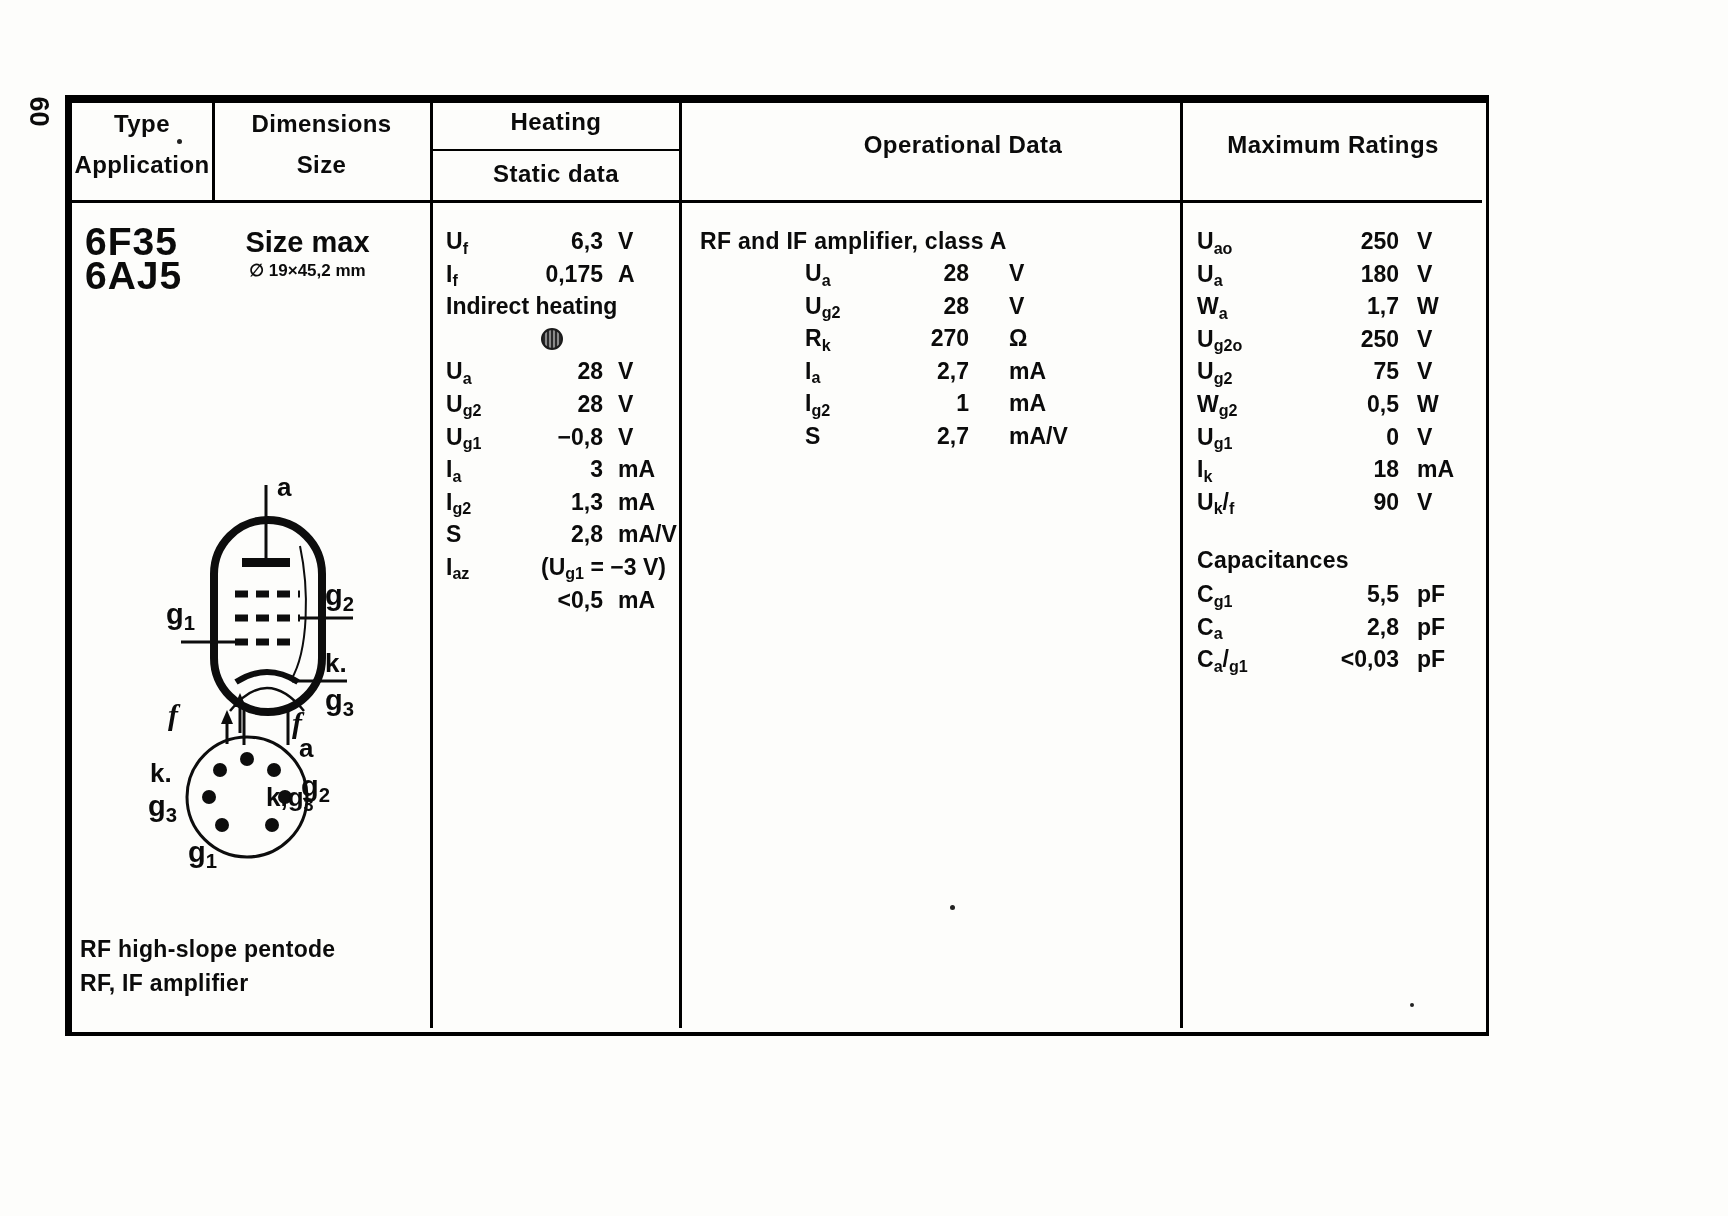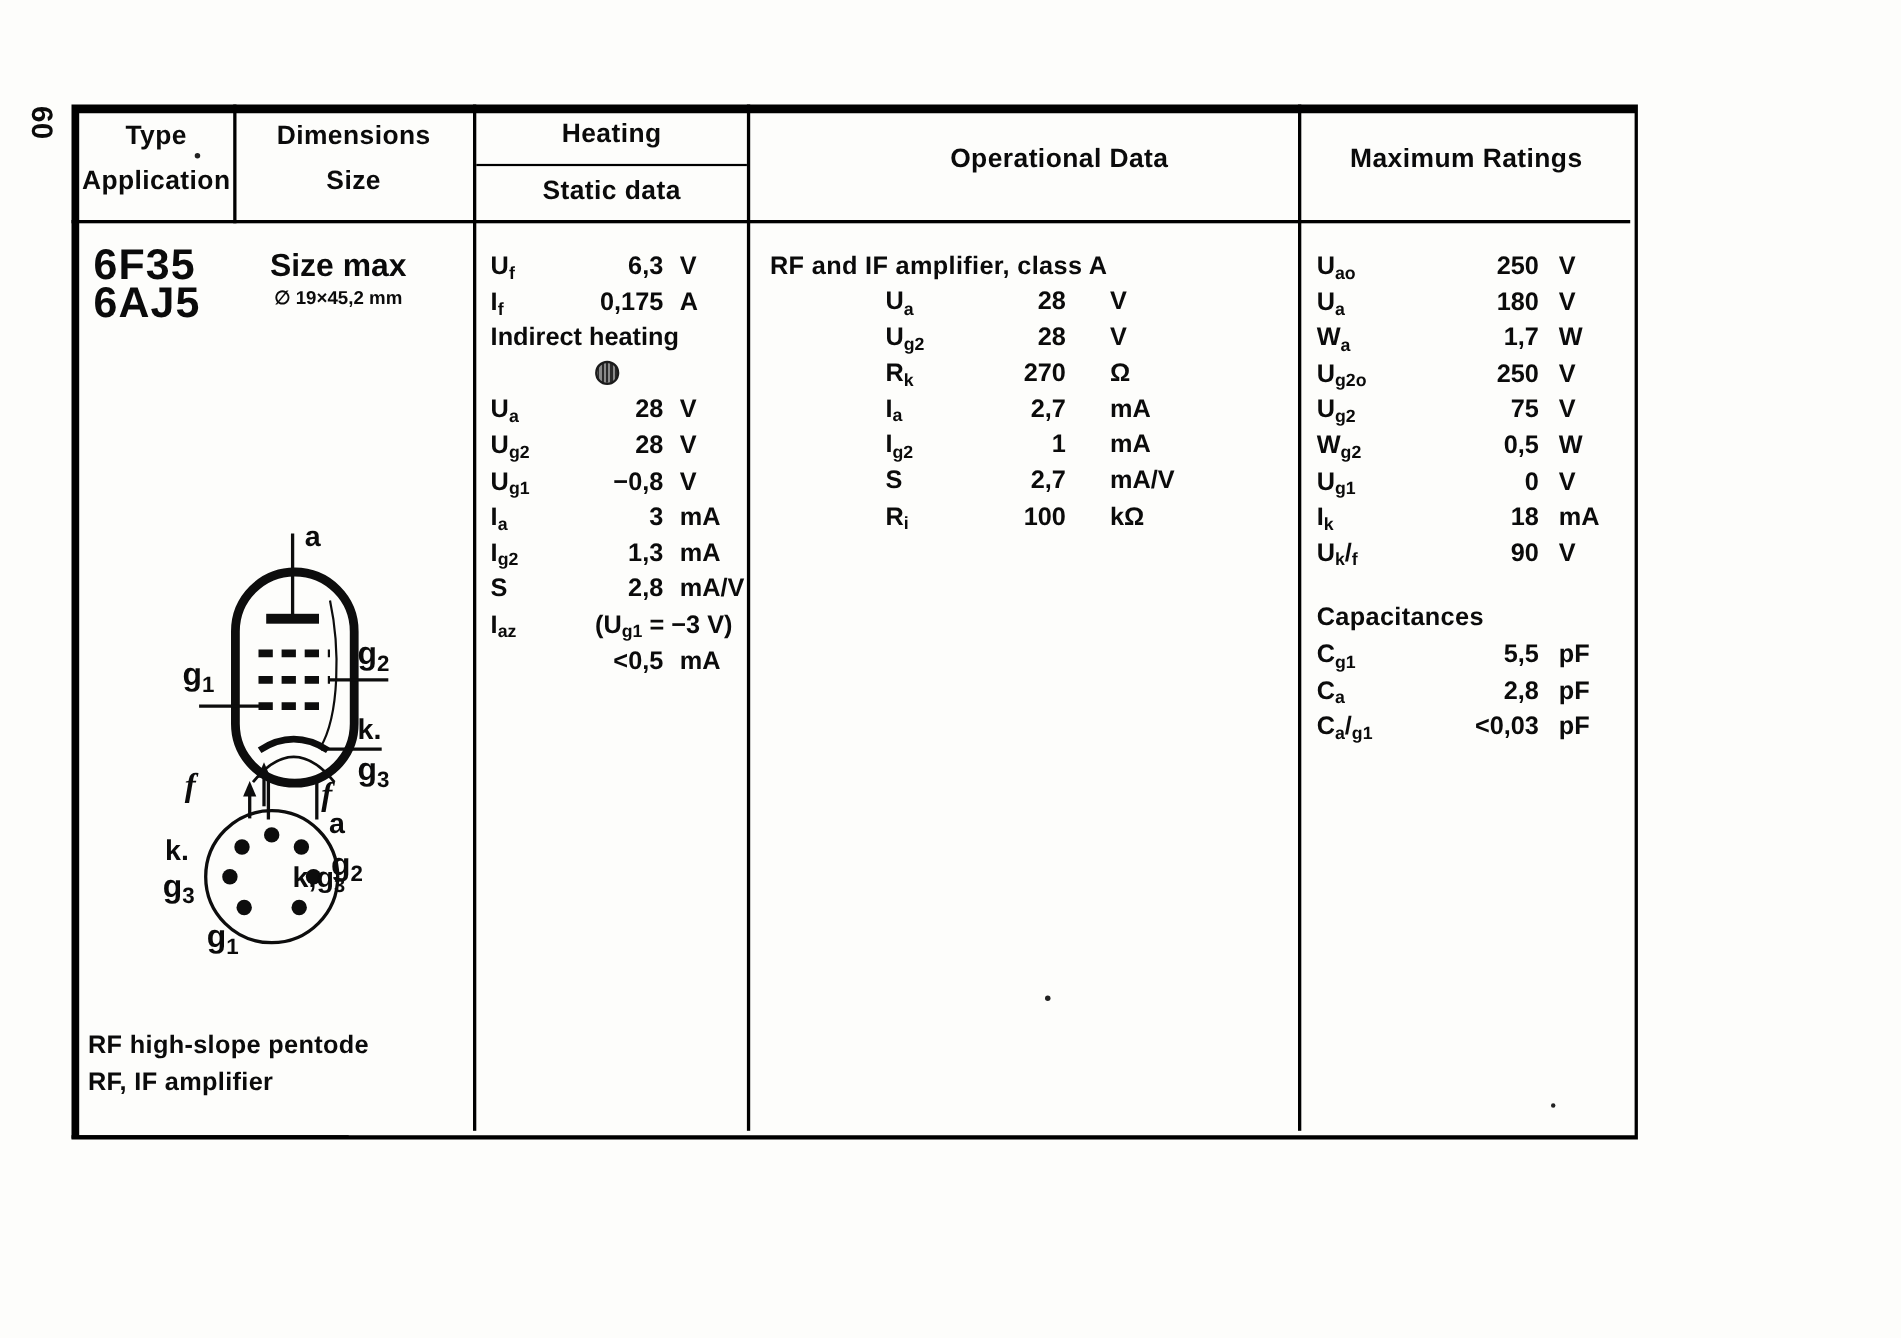--- a/index.html
+++ b/index.html
@@ -150,25 +150,20 @@
       <div class="prow">
         <span class="lbl"><span>I</span><sub>g2</sub></span>
         <span class="val">1</span>
         <span class="unit">mA</span>
       </div>
       <div class="prow">
         <span class="lbl"><span>S</span></span>
         <span class="val">2,7</span>
         <span class="unit">mA/V</span>
       </div>
-      <div class="prow">
-        <span class="lbl"><span>R</span><sub>i</sub></span>
-        <span class="val">100</span>
-        <span class="unit">kΩ</span>
-      </div>
     </div>
 
   <div class="rows" style="left:1197px;top:225px;width:265px;--lw:120px;--vw:82px;--ug:18px;">
       <div class="prow">
         <span class="lbl"><span>U</span><sub>ao</sub></span>
         <span class="val">250</span>
         <span class="unit">V</span>
       </div>
       <div class="prow">
         <span class="lbl"><span>U</span><sub>a</sub></span>

